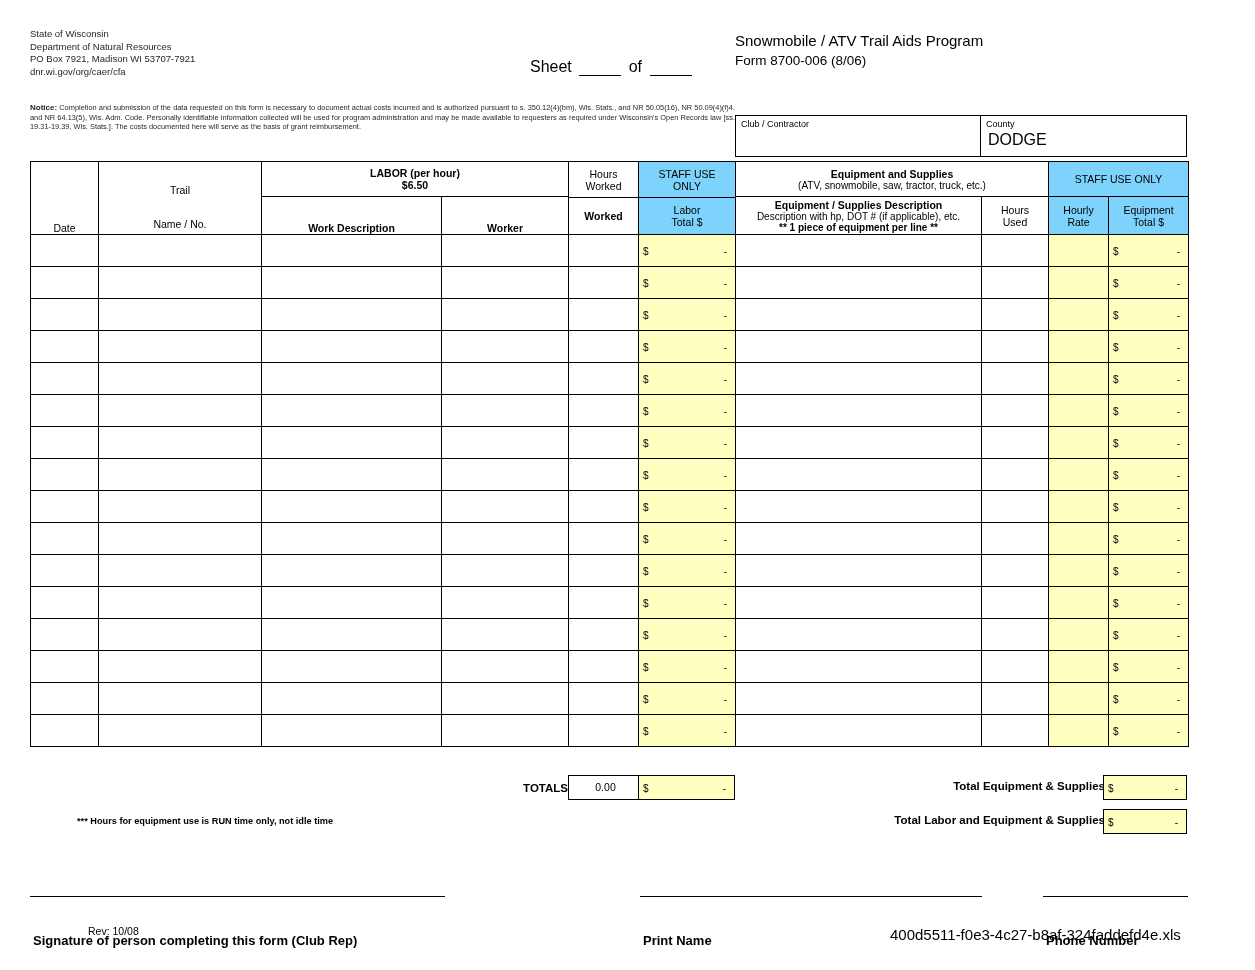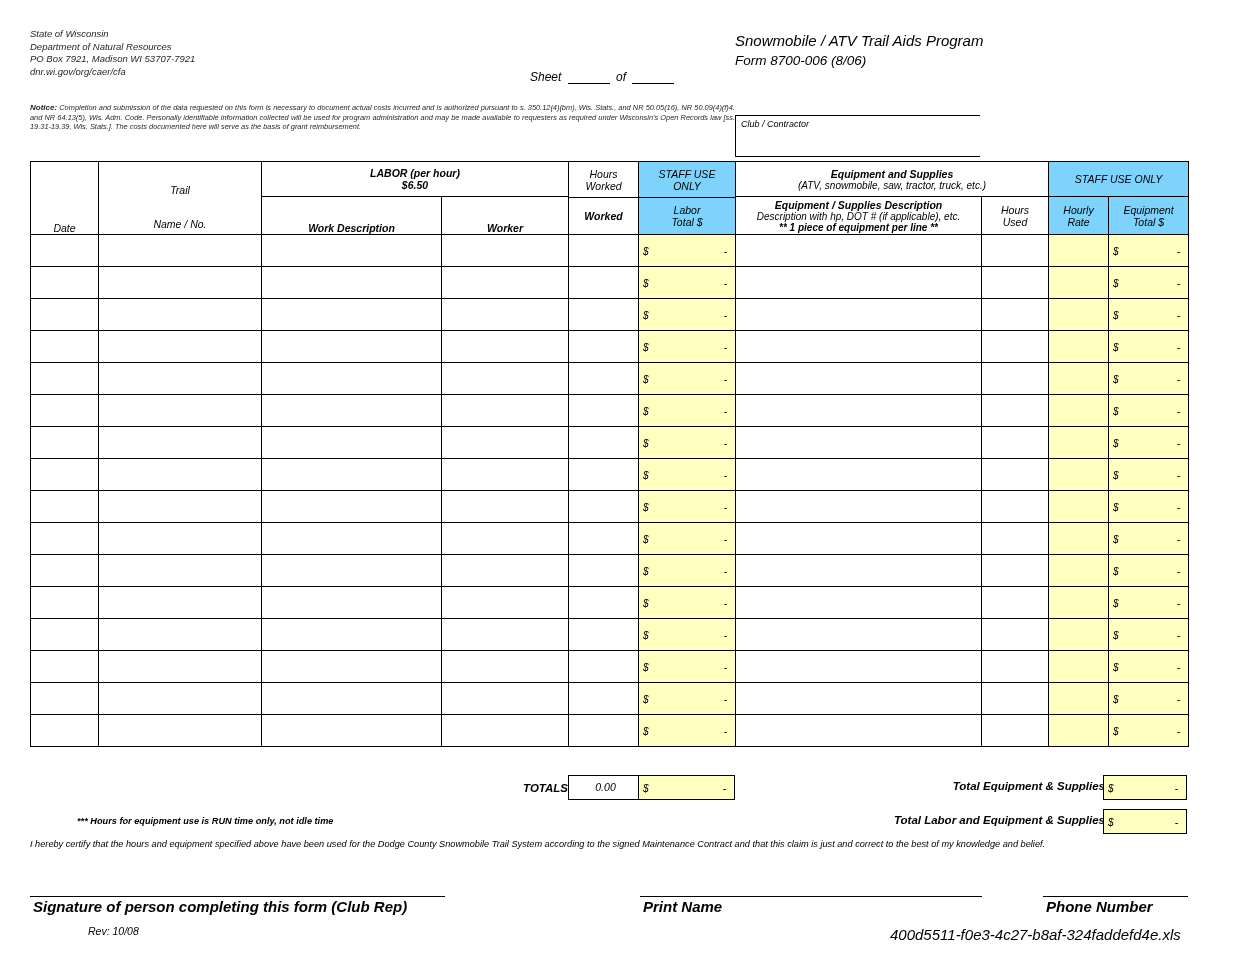--- a/index.html
+++ b/index.html
@@ -13,38 +13,36 @@
     font-family: "Liberation Sans", sans-serif;
     color: #000000;
     position: relative;
     overflow: hidden;
   }
   .page {
     position: absolute;
     left: 0; top: 0;
     width: 1255px;
     height: 694px;
-    font-style: italic;
   }
 
   
   .agency-block {
     position: absolute;
     left: 30px;
     top: 28px;
     font-size: 9.5px;
     line-height: 12.5px;
     color: #231f20;
   }
   .sheet-line {
     position: absolute;
     left: 530px;
     top: 58px;
-    font-size: 12px;
-    margin-top: 12px;
+    font-size: 16px;
   }
   .sheet-line .blank {
     display: inline-block;
     border-bottom: 1px solid #000;
     width: 42px;
     height: 12px;
     vertical-align: bottom;
     margin: 0 3px;
   }
   .title-block {
@@ -247,22 +245,23 @@
   .sigline {
     position: absolute;
     border-bottom: 1.5px solid #000;
     height: 0;
   }
   .sig1 { left: 30px; top: 896px; width: 415px; }
   .sig2 { left: 640px; top: 896px; width: 342px; }
   .sig3 { left: 1043px; top: 896px; width: 145px; }
   .siglabel {
     position: absolute;
-    font-size: 15px;
+    font-size: 13px;
     font-weight: bold;
+    margin-top: 35px;
   }
   .siglabel1 { left: 33px; top: 898px; }
   .siglabel2 { left: 643px; top: 898px; font-weight: bold; }
   .siglabel3 { left: 1046px; top: 898px; }
 
   .rev {
     position: absolute;
     left: 88px;
     top: 925px;
     font-size: 10.5px;
@@ -298,20 +297,24 @@
     <div class="title-3">Form 8700-006   (8/06)</div>
   </div>
 
   <div class="notice"><b>Notice:</b><span>  Completion and submission of the data requested on this form is necessary to document actual costs incurred and is authorized pursuant to s. 350.12(4)(bm), Wis. Stats., and NR 50.05(16), NR 50.09(4)(f)4. and NR 64.13(5), Wis. Adm. Code.  Personally identifiable information collected will be used for program administration and may be made available to requesters as required under Wisconsin's Open Records law [ss. 19.31-19.39, Wis. Stats.].  The costs documented here will serve as the basis of grant reimbursement.</span></div>
 
   <div class="clubbox">
     <div class="boxlabel">Club / Contractor</div>
     <div class="countyval"></div>
   </div>
 
+  <div class="countybox">
+    <div class="boxlabel">County</div>
+    <div class="countyval">DODGE</div>
+  </div>
 
   <table class="grid">
     <colgroup>
       <col style="width:68px">
       <col style="width:163px">
       <col style="width:180px">
       <col style="width:127px">
       <col style="width:70px">
       <col style="width:97px">
       <col style="width:246px">
@@ -693,21 +696,20 @@
     <span class="dash">-</span>
   </div>
 
   <div class="totals-all-label">Total Labor and Equipment &amp; Supplies</div>
   <div class="totals-all-box money">
     <span class="dollar">$</span>
     <span class="dash">-</span>
   </div>
 
   <div class="footnote">*** Hours for equipment use is RUN time only, not idle time</div>
-  <div class="certify">I hereby certify that the hours and equipment specified above have been used for the Dodge County Snowmobile Trail System according to the signed Maintenance Contract and that this claim is just and correct to the best of my knowledge and belief.</div>
 
   <div class="sigline sig1"></div>
   <div class="siglabel siglabel1">Signature of person completing this form (Club Rep)</div>
 
   <div class="sigline sig2"></div>
   <div class="siglabel siglabel2">Print Name</div>
 
   <div class="sigline sig3"></div>
   <div class="siglabel siglabel3">Phone Number</div>
 

